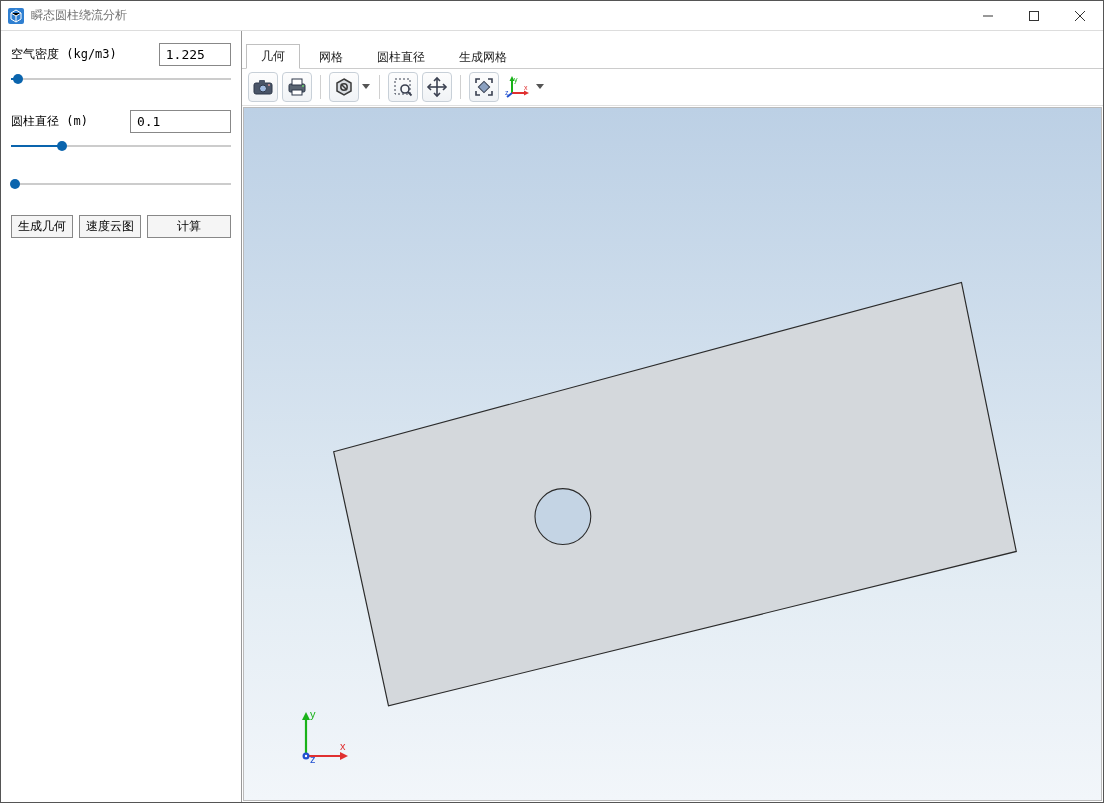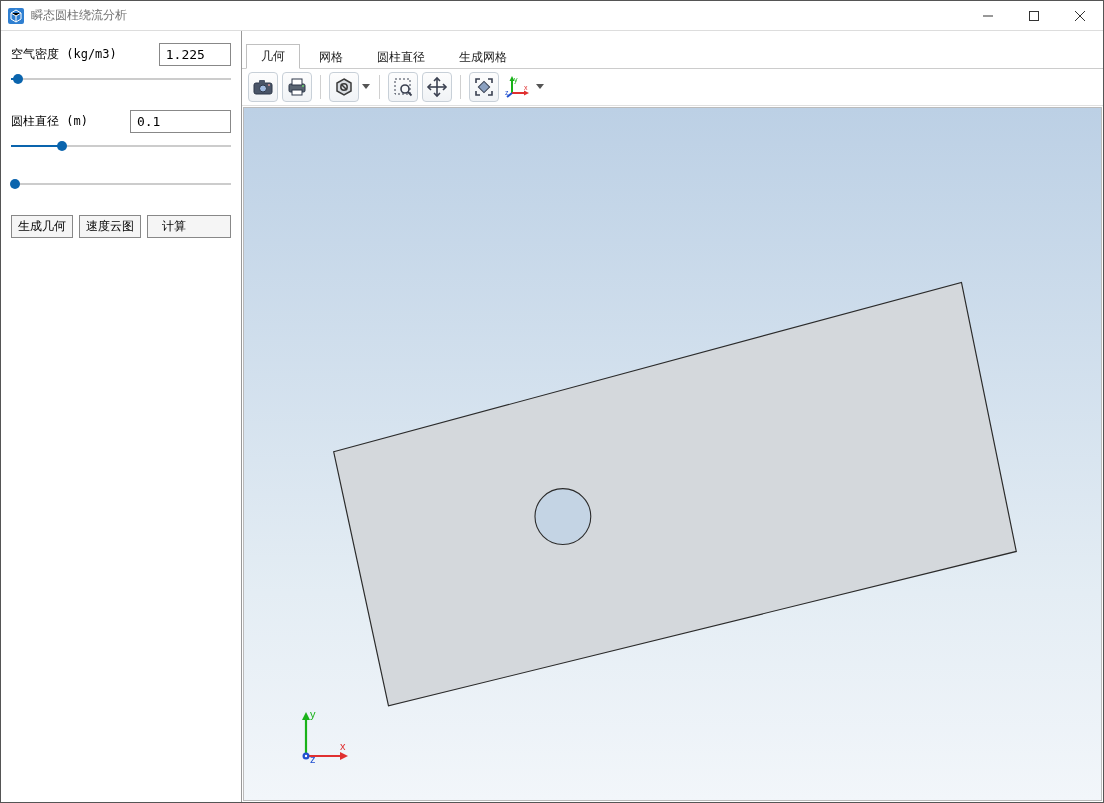--- a/index.html
+++ b/index.html
@@ -96,21 +96,21 @@
     display:flex; gap:6px;
   }
   .btn {
     border:1px solid #888;
     background:#f5f5f5;
     font-size:12px;
     padding:2px 6px;
     font-family:"SimSun","Microsoft YaHei";
     cursor:pointer;
   }
-  .btn.wide { flex:1; text-align:left; padding:2px 14px; }
+  .btn.wide { flex:1; text-align:center; padding:2px 14px; }
   .main {
     flex:1;
     display:flex; flex-direction:column;
     position:relative;
     background:#fff;
   }
   .tabs {
     display:flex;
     align-items:flex-end;
     font-size:12px;

